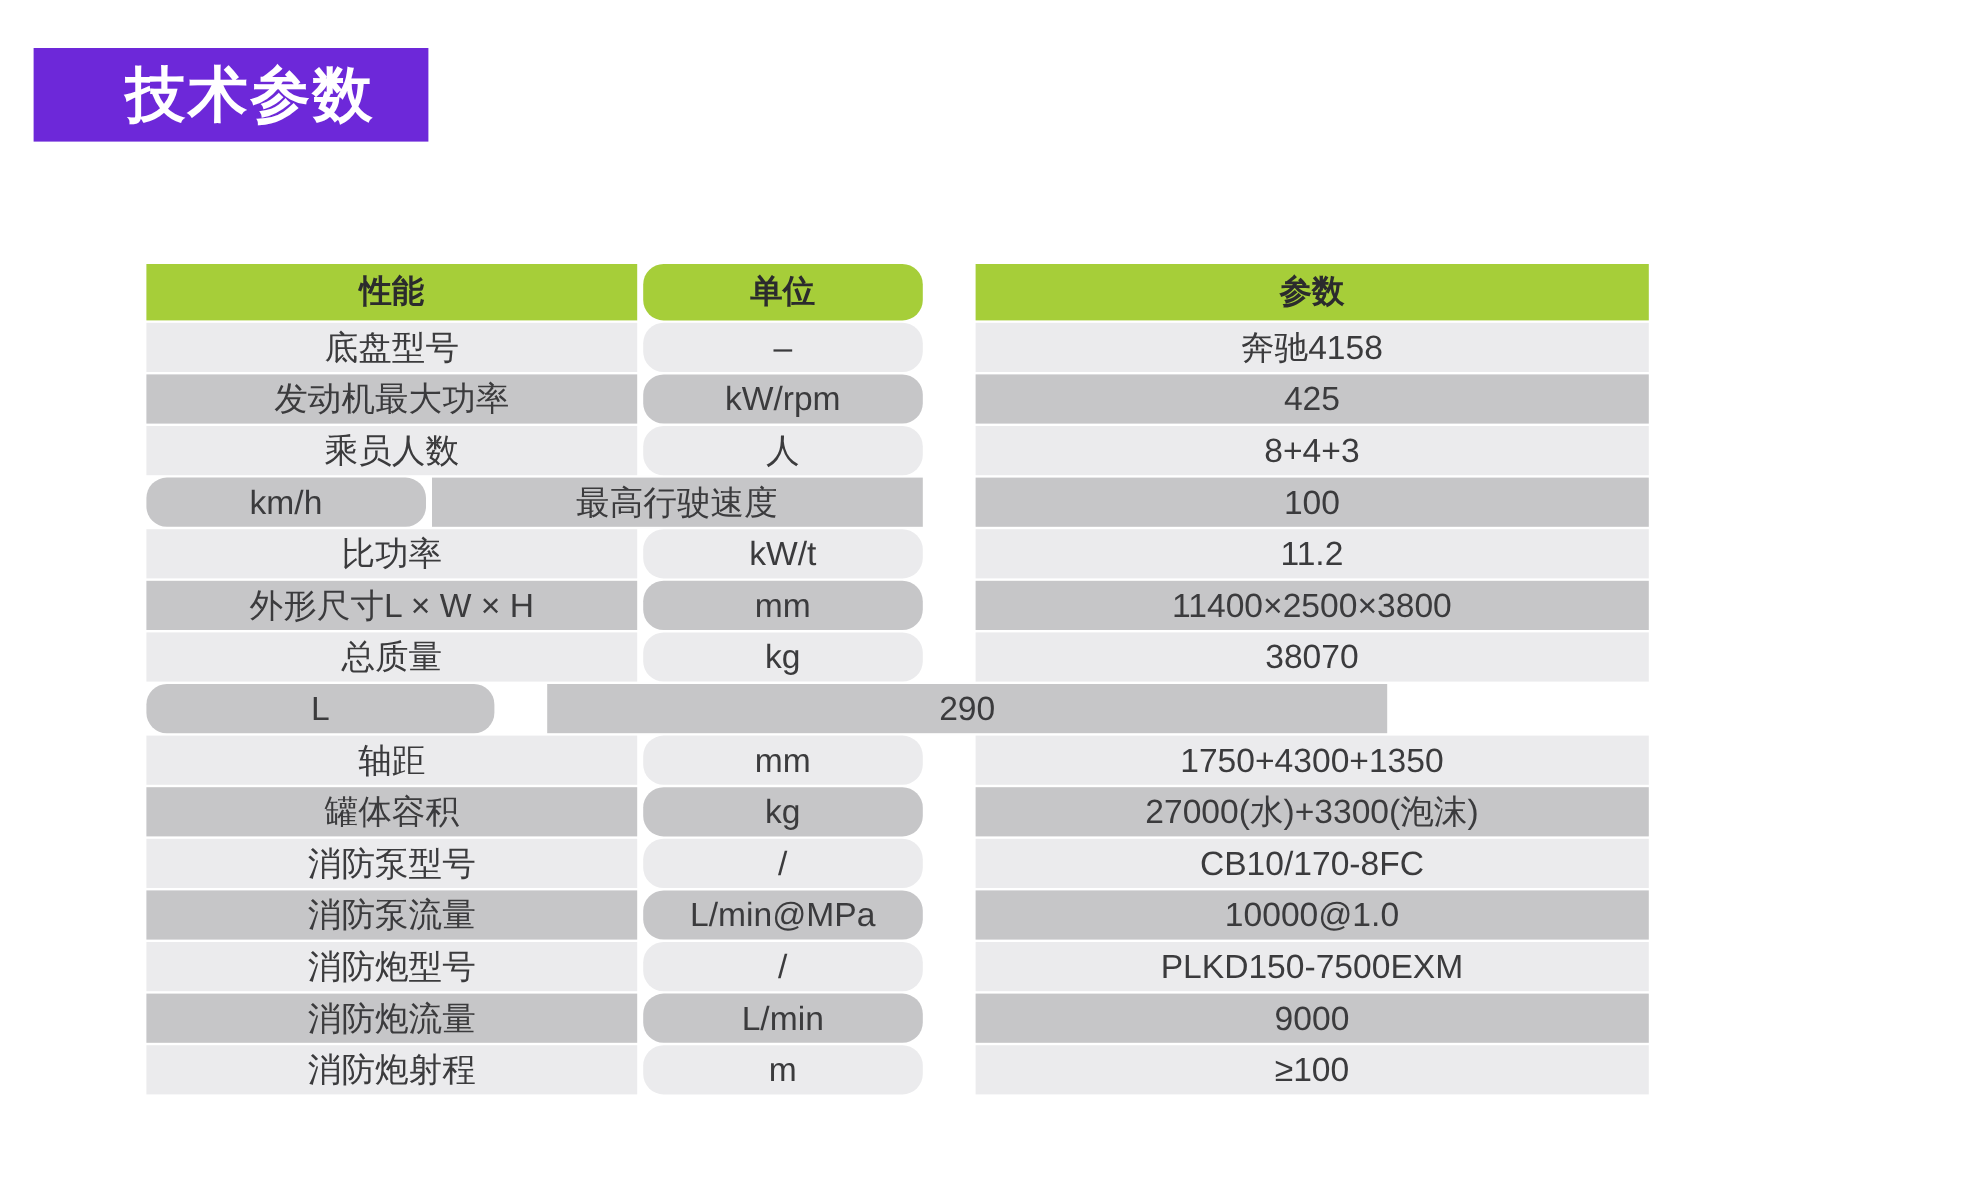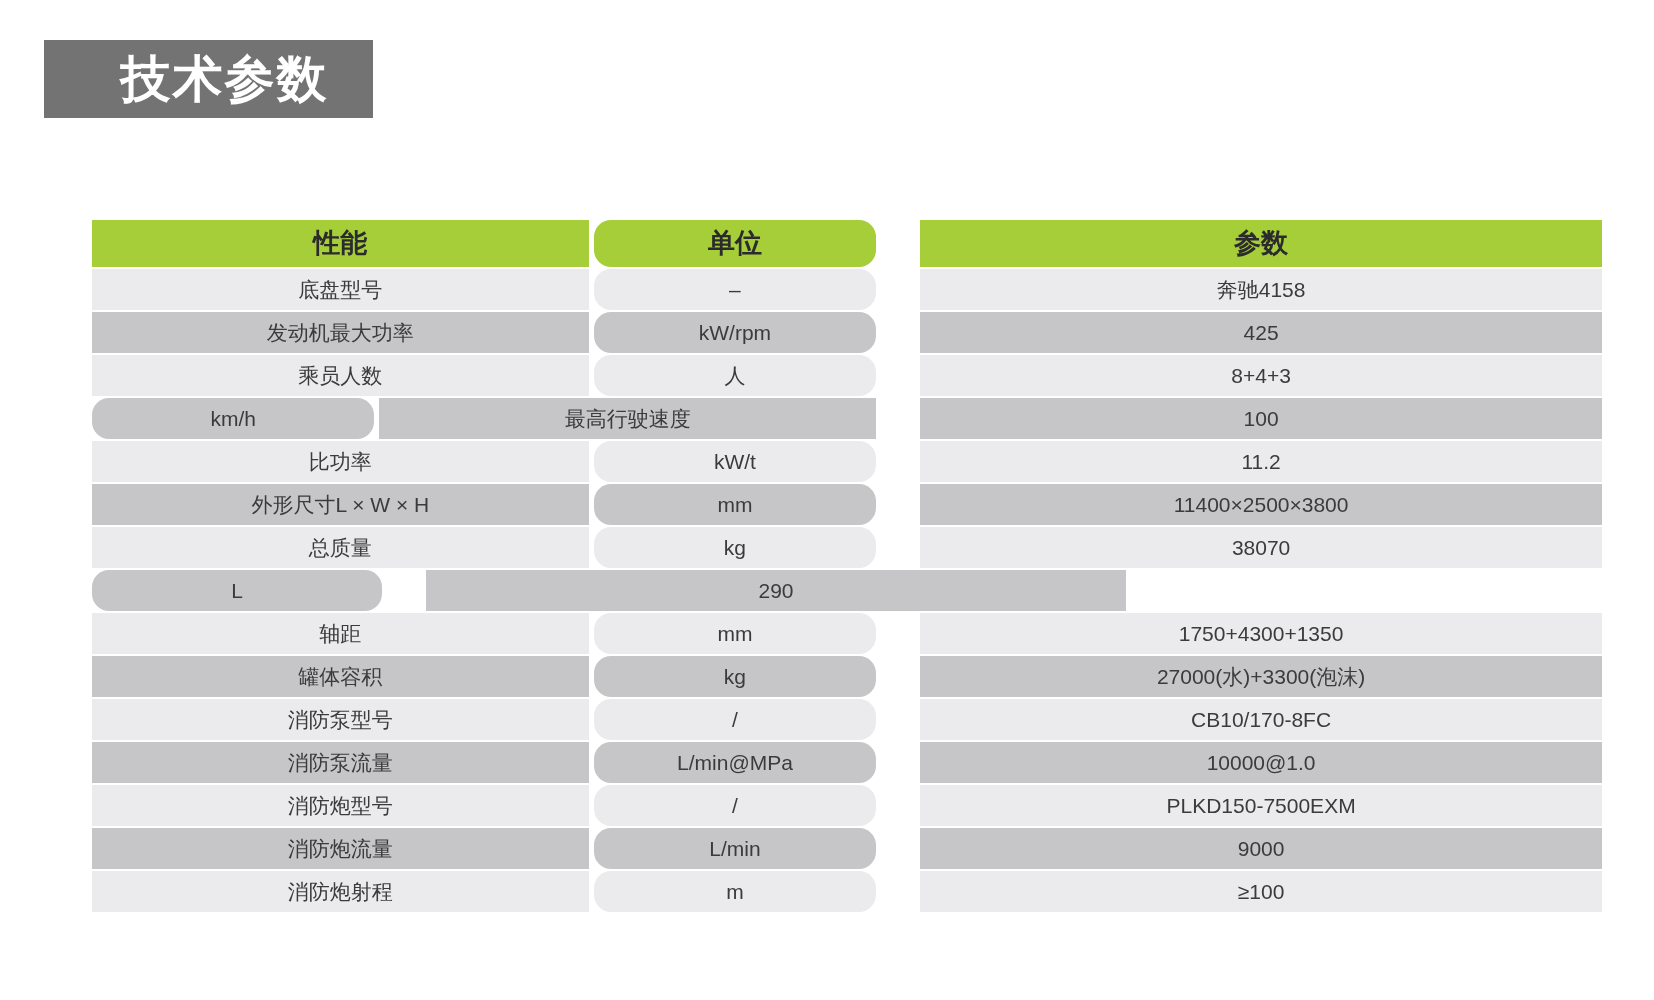--- a/index.html
+++ b/index.html
@@ -12,56 +12,56 @@
   }
   .page {
     position: relative;
     width: 1654px;
     height: 1000px;
     background: #ffffff;
   }
   
   .title-badge {
     position: absolute;
-    left: 44px;
+    left: 28px;
     top: 40px;
     width: 329px;
     height: 78px;
-    background: #737373;
+    background: #6d28d9;
     display: flex;
     align-items: center;
     justify-content: center;
     padding-left: 32px;
   }
   .title-badge .title-text {
     color: #ffffff;
     font-size: 50px;
     font-weight: bold;
     letter-spacing: 2px;
     line-height: 1;
   }
   
   .spec-table {
     position: absolute;
-    left: 92px;
+    left: 122px;
     top: 220px;
-    width: 1510px;
+    width: 1252px;
   }
   .trow {
     display: flex;
     column-gap: 5px;
     margin-bottom: 2px;
   }
   .cell {
     display: flex;
     align-items: center;
     justify-content: center;
     text-align: center;
     color: #3b3b3d;
-    font-size: 21px;
+    font-size: 28px;
     line-height: 1;
   }
   .c1 { width: 510px; }
   .c2 { width: 290px; border-radius: 17px; }
   .c3 { width: 700px; margin-left: 39px; }
   .header-row {
     height: 47px;
   }
   .header-row .cell {
     background: #a6ce39;

